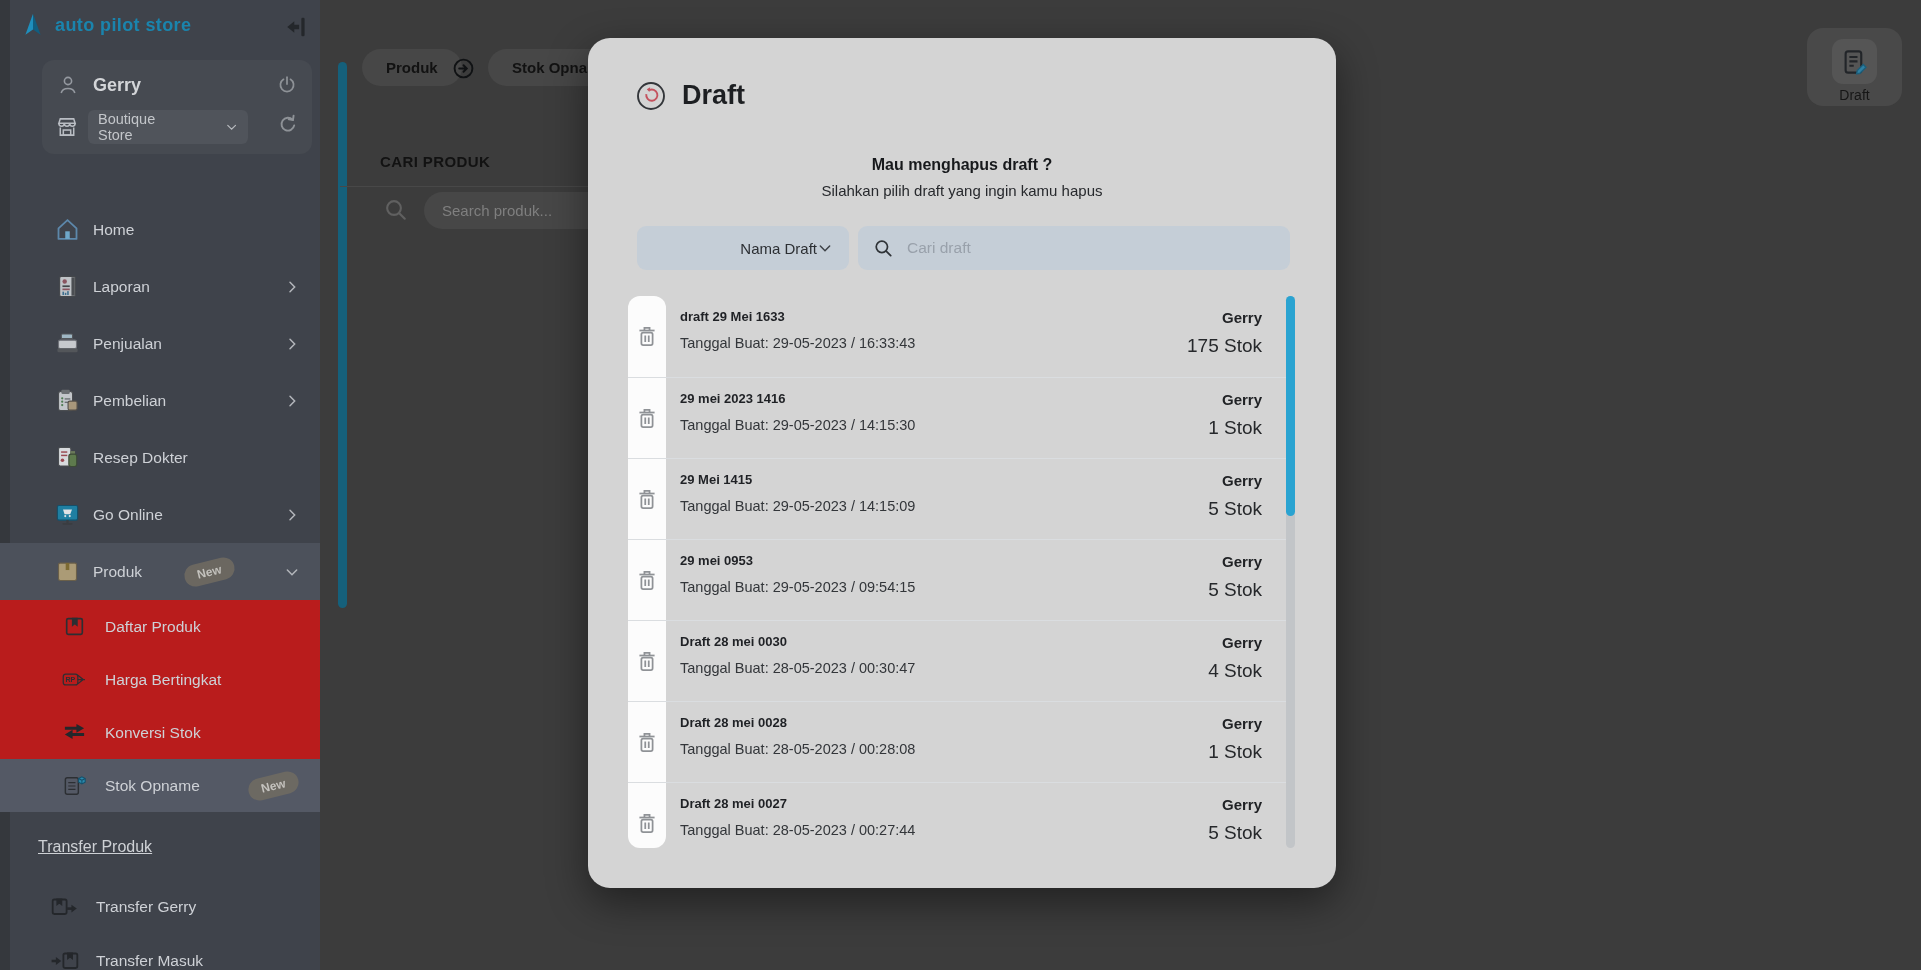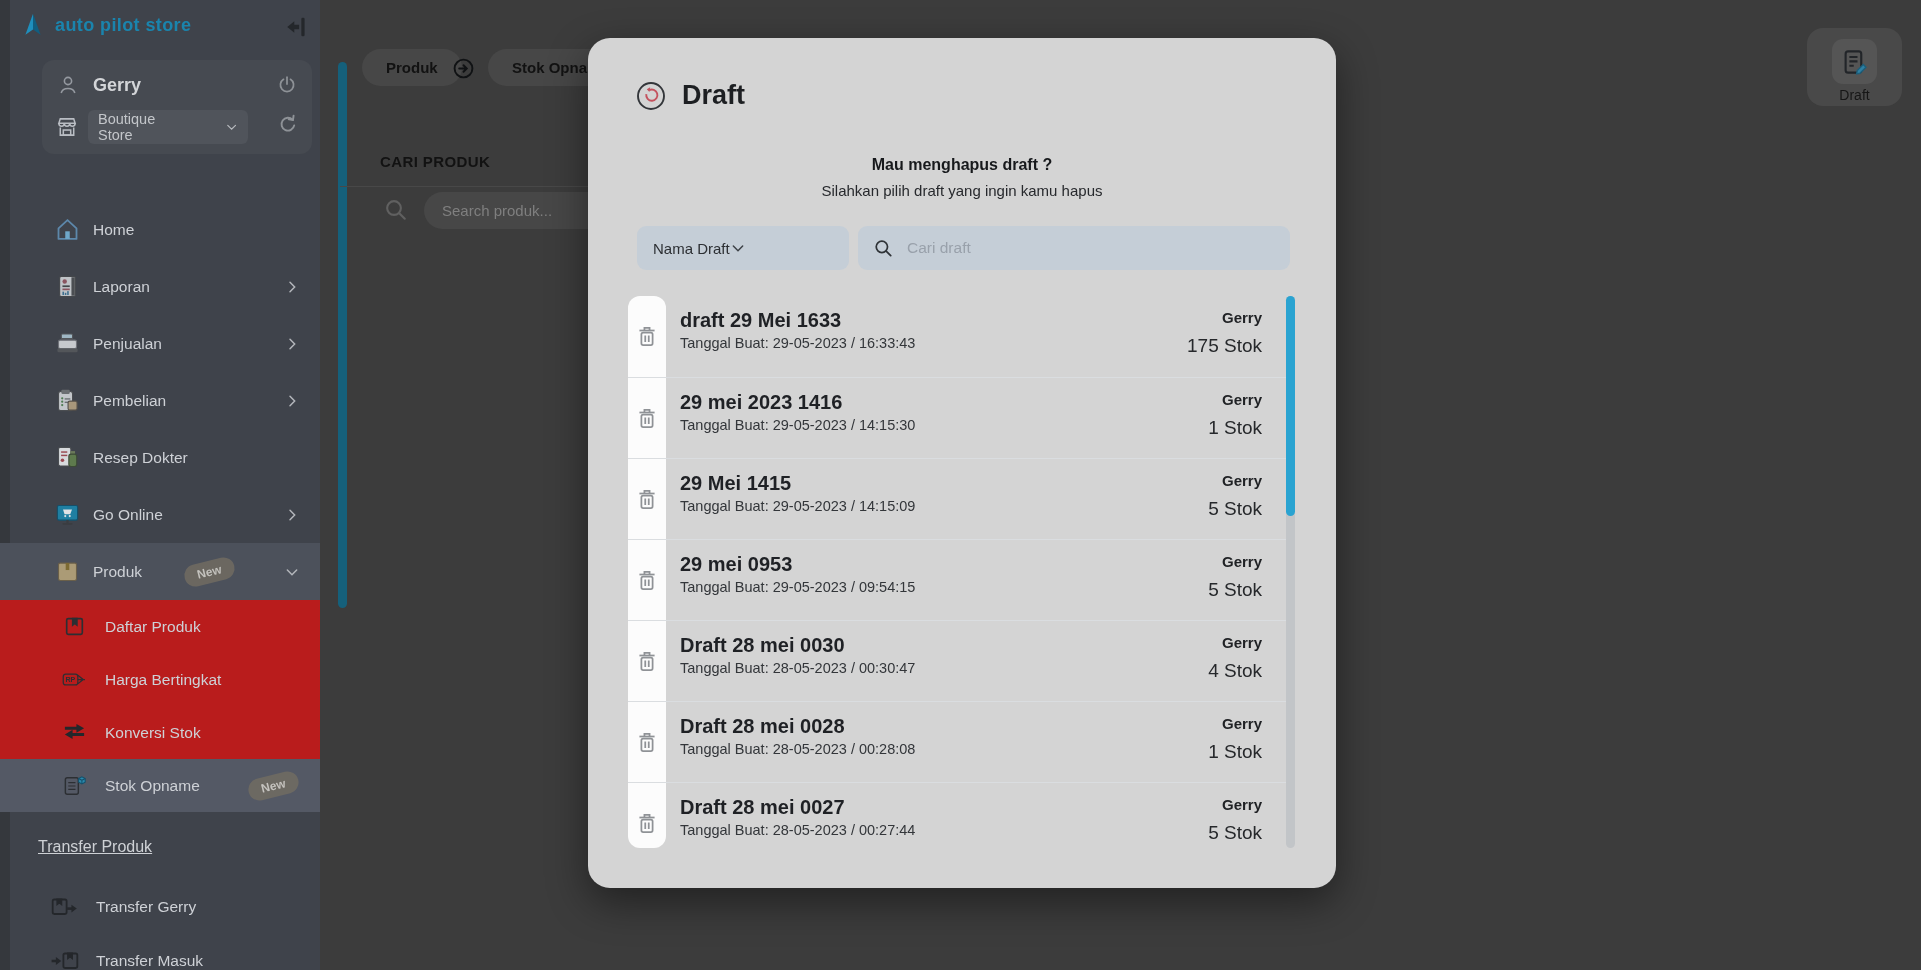--- a/index.html
+++ b/index.html
@@ -69,36 +69,36 @@
            box-shadow:0 14px 40px rgba(0,0,0,.45); }
   .modal-header { position:absolute; left:48px; top:42px; display:flex; align-items:center; gap:16px; }
   .back-btn { width:30px; height:30px; color:#33363a; cursor:pointer; }
   .modal-title { font-size:27px; font-weight:600; color:#1d1f22; }
   .prompt-title { position:absolute; left:0; top:118px; width:100%; text-align:center; font-size:16px; font-weight:bold; color:#17191c; }
   .prompt-subtitle { position:absolute; left:0; top:144px; width:100%; text-align:center; font-size:15px; color:#27292d; }
   .selected-line { position:absolute; left:0; top:186px; width:100%; text-align:center; font-size:15px; color:#1f2124; }
   .selected-line b { font-weight:bold; }
 
   .filter-select { position:absolute; left:49px; top:188px; width:212px; height:44px; background:#c5ced7; border-radius:9px;
-                   display:flex; align-items:center; justify-content:flex-start; padding:0 16px; cursor:pointer; }
+                   display:flex; align-items:center; justify-content:flex-end; padding:0 16px; cursor:pointer; }
   .filter-select { top:188px; }
   .filter-value { font-size:15px; color:#2c2f33; }
   .filter-select .chev { width:16px; height:16px; color:#3c4045; }
   .modal-search-wrap { position:absolute; left:270px; top:188px; width:432px; height:44px; background:#c5ced7; border-radius:9px;
                        display:flex; align-items:center; padding:0 14px; gap:12px; }
   .modal-search-wrap .sic { width:23px; height:23px; color:#2f3337; }
   .modal-search { flex:1; background:transparent; border:none; outline:none; font-size:15.5px; color:#0c4a6e; font-family:inherit; }
   .modal-search::placeholder { color:#99a1ab; }
 
   .draft-list { position:absolute; left:40px; top:258px; width:660px; height:552px; overflow:hidden; }
   .white-strip { position:absolute; left:0; top:0; width:38px; height:552px; background:#fcfcfc; border-radius:12px; }
   .d-row { position:relative; height:81px; }
   .d-row + .d-row { border-top:1px solid #dadde0; }
   .d-trash { position:absolute; left:5px; top:26px; width:28px; height:28px; color:#8f9296; cursor:pointer; background:none; border:none; }
-  .d-name { position:absolute; left:52px; top:13px; font-size:20px; font-weight:bold; color:#1f2125; }
+  .d-name { position:absolute; left:52px; top:13px; font-size:13px; font-weight:bold; color:#1f2125; }
   .d-date { position:absolute; left:52px; top:39px; font-size:14.5px; color:#33363a; }
   .d-user { position:absolute; right:26px; top:13px; font-size:15px; font-weight:bold; color:#202225; }
   .d-stock { position:absolute; right:26px; top:39px; font-size:19px; color:#26282b; }
   .scroll-track { position:absolute; left:698px; top:258px; width:9px; height:552px; background:#c2c5c8; border-radius:5px; }
   .scroll-thumb { position:absolute; left:0; top:0; width:9px; height:220px; background:#2aa3d1; border-radius:5px; }
 </style>
 </head>
 <body>
 
 <div class="sidebar">

